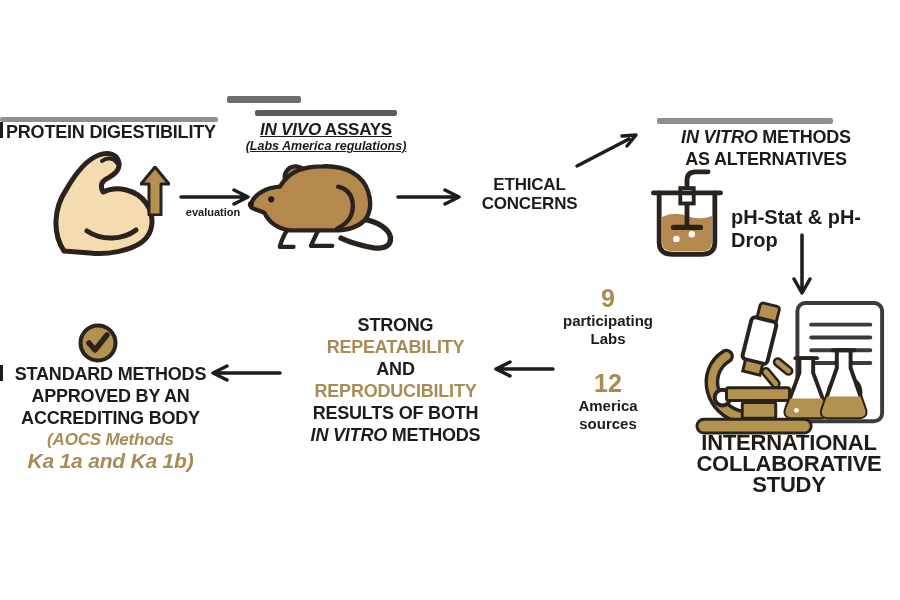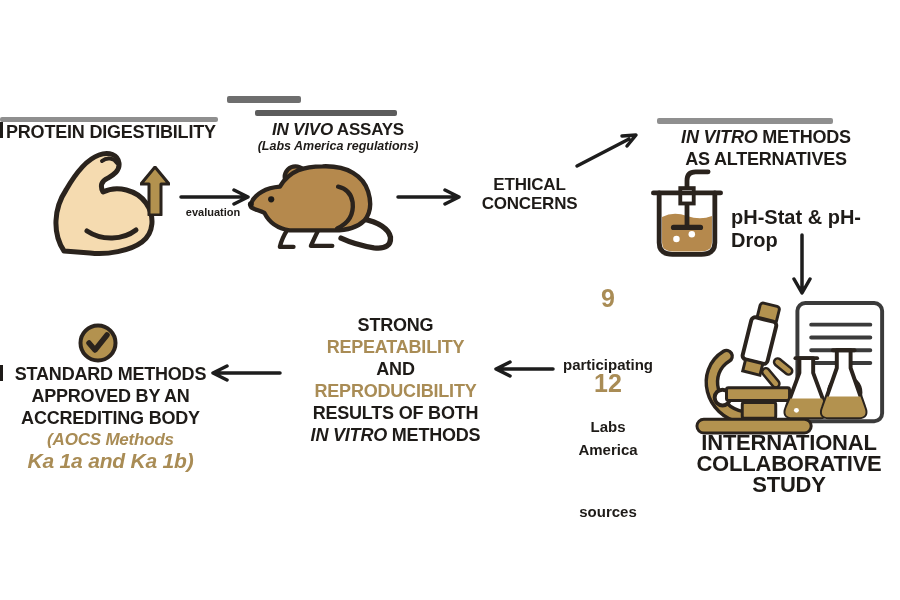--- a/index.html
+++ b/index.html
@@ -7,21 +7,21 @@
     position:relative;width:900px;height:600px;background:#ffffff;overflow:hidden;
     font-family:"Liberation Sans",sans-serif;font-weight:bold;color:#1e1b18;
   }
   .abs{position:absolute;}
   .ctr{text-align:center;}
   .it{font-style:italic;}
   .gold{color:#a98c55;}
   .t18{font-size:18px;line-height:22px;letter-spacing:-0.2px;}
   .t17{font-size:17px;line-height:19px;letter-spacing:-0.2px;}
   .num{font-size:25px;line-height:28px;}
-  .small{font-size:15px;line-height:18px;margin-top:44px;}
+  .small{font-size:15px;line-height:18px;}
   .smudge{background:#8f8f8f;border-radius:2px;}
   .artifact{background:#1e1b18;}
   svg{display:block;}
 </style>
 </head>
 <body>
 
 <div class="canvas">
 
   <div class="abs smudge" style="left:0;top:117;left:0px;top:117px;width:218px;height:5px;"></div>
@@ -48,21 +48,21 @@
     </svg>
   </div>
 
   <div class="abs" style="left:178px;top:188px;">
     <svg width="80" height="18" viewBox="0 0 80 18">
       <path d="M3,9 H66 M56,2 L70,9 L56,16" fill="none" stroke="#1d1d1d" stroke-width="3.5" stroke-linecap="round" stroke-linejoin="round"></path>
     </svg>
   </div>
   <div class="abs ctr" style="left:173px;top:206px;width:80px;font-size:11px;">evaluation</div>
 
-  <div class="abs ctr" style="left:242px;top:120px;width:192px;">
+  <div class="abs ctr" style="left:230px;top:120px;width:192px;text-decoration:underline;">
     <div class="t17"><span class="it">IN VIVO</span><span> ASSAYS</span></div>
     <div class="it" style="font-size:12.5px;line-height:15px;">(Labs America regulations)</div>
   </div>
 
   <div class="abs" style="left:245px;top:160px;">
     <svg width="160" height="98" viewBox="0 0 165 100">
       <path d="M121,60 Q147,66 150,79 Q151,92 133,90 Q114,87 99,80" fill="none" stroke="#2a231d" stroke-width="5.5" stroke-linecap="round"></path>
       <circle cx="52" cy="17" r="11" fill="#b5894d" stroke="#2a231d" stroke-width="4.5"></circle>
       <path d="M44,71 Q38,80 36,89 M36,89 L50,89" fill="none" stroke="#2a231d" stroke-width="4.5" stroke-linecap="round"></path>
       <path d="M76,71 Q71,81 68,88 M68,88 L90,88" fill="none" stroke="#2a231d" stroke-width="4.5" stroke-linecap="round"></path>

